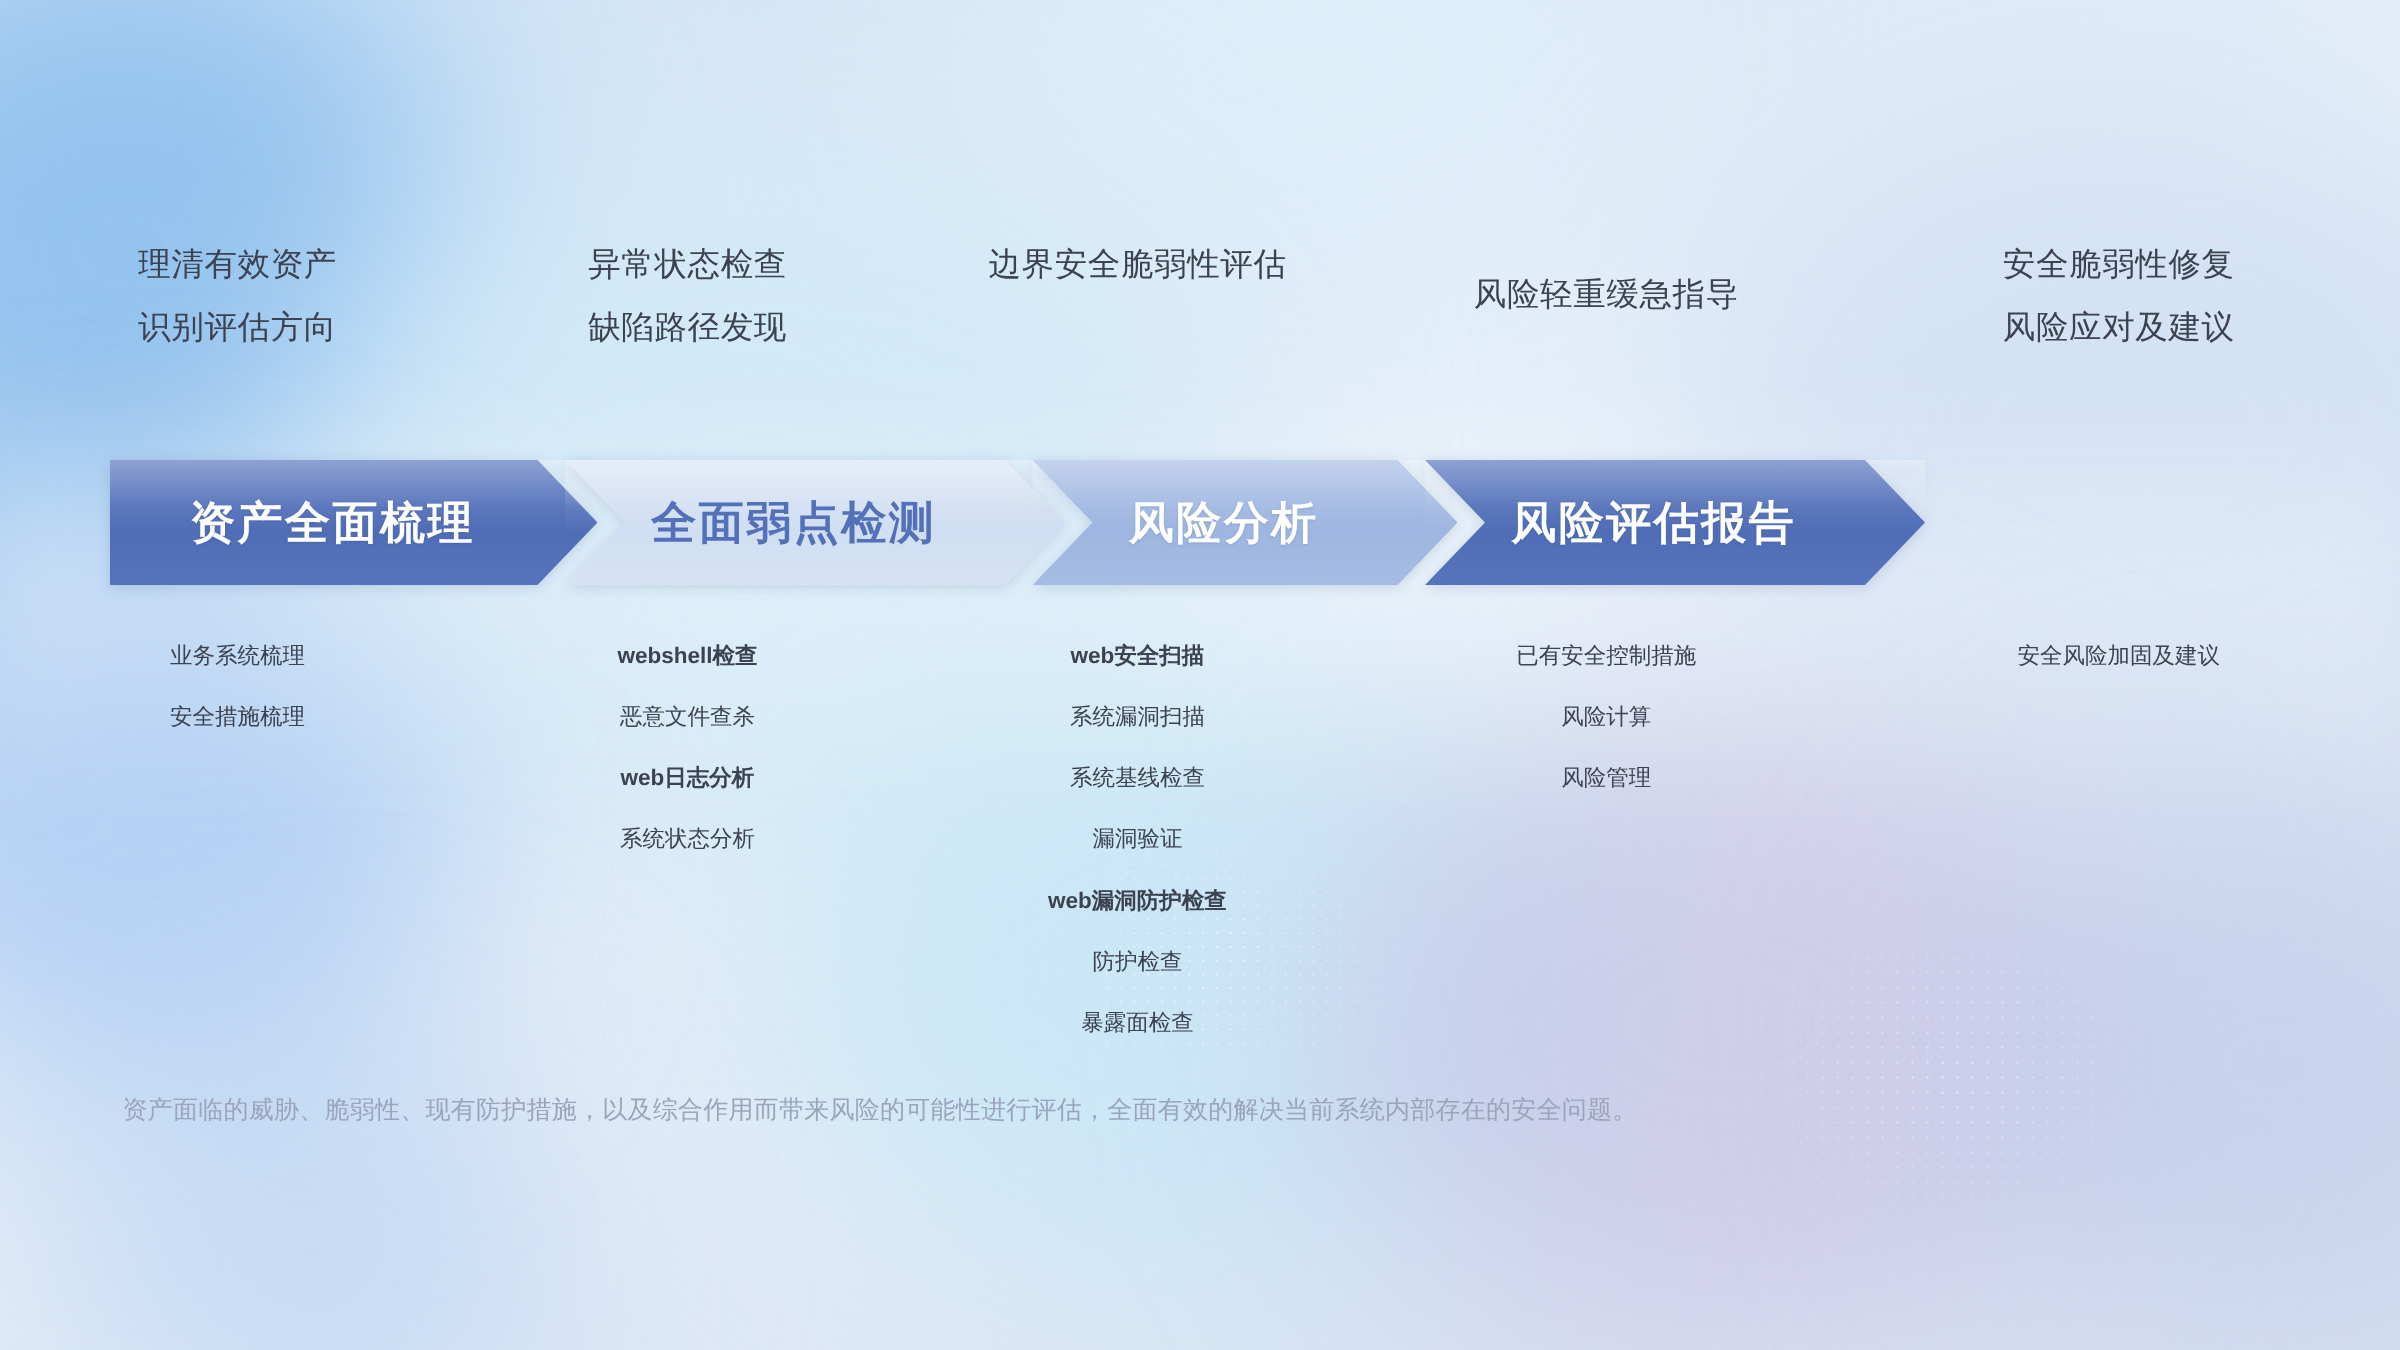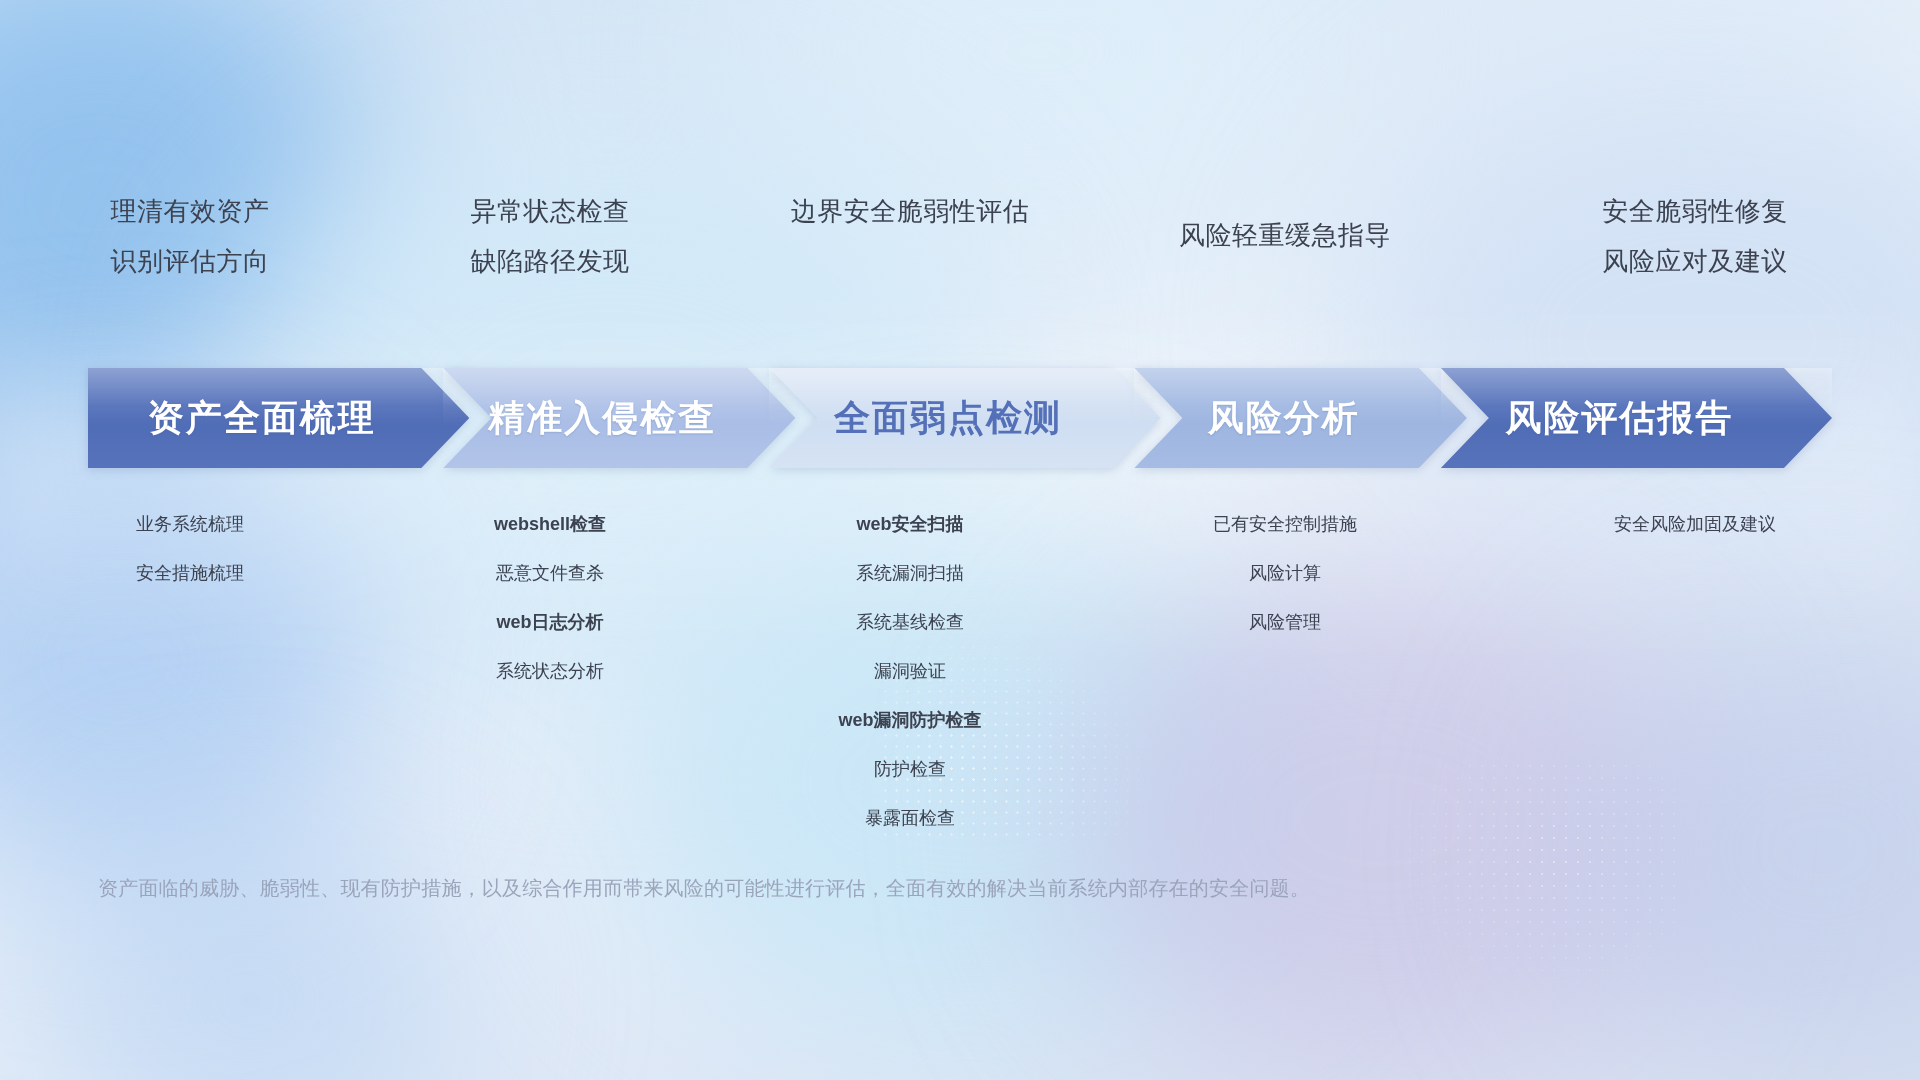--- a/index.html
+++ b/index.html
@@ -182,25 +182,20 @@
       <div class="cap">风险应对及建议</div>
     </div>
   </div>
 
   <div class="banner">
     <div class="chev c1 first">
       <div class="shape"></div>
       <div class="gloss"></div>
       <div class="label">资产全面梳理</div>
     </div>
-    <div class="chev c2">
-      <div class="shape"></div>
-      <div class="gloss"></div>
-      <div class="label">精准入侵检查</div>
-    </div>
     <div class="chev c3">
       <div class="shape"></div>
       <div class="gloss"></div>
       <div class="label">全面弱点检测</div>
     </div>
     <div class="chev c4">
       <div class="shape"></div>
       <div class="gloss"></div>
       <div class="label">风险分析</div>
     </div>

